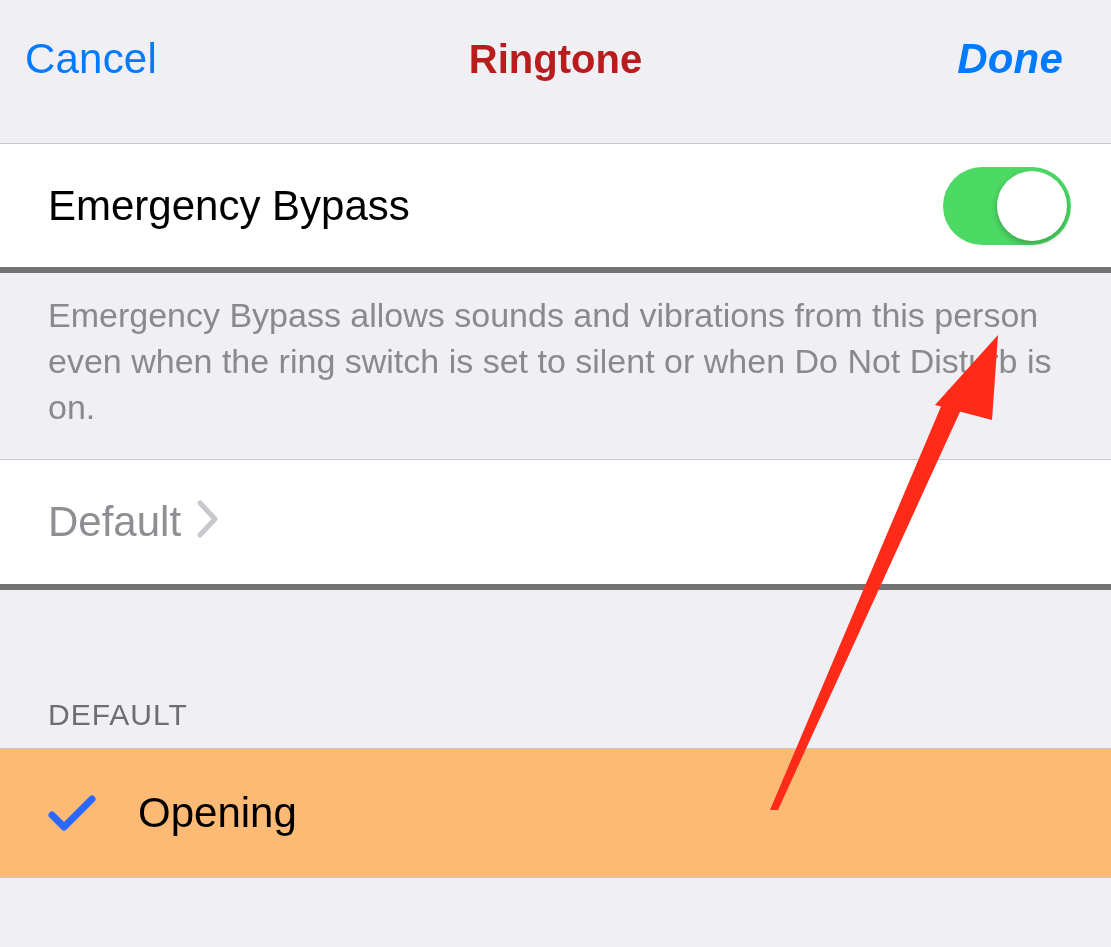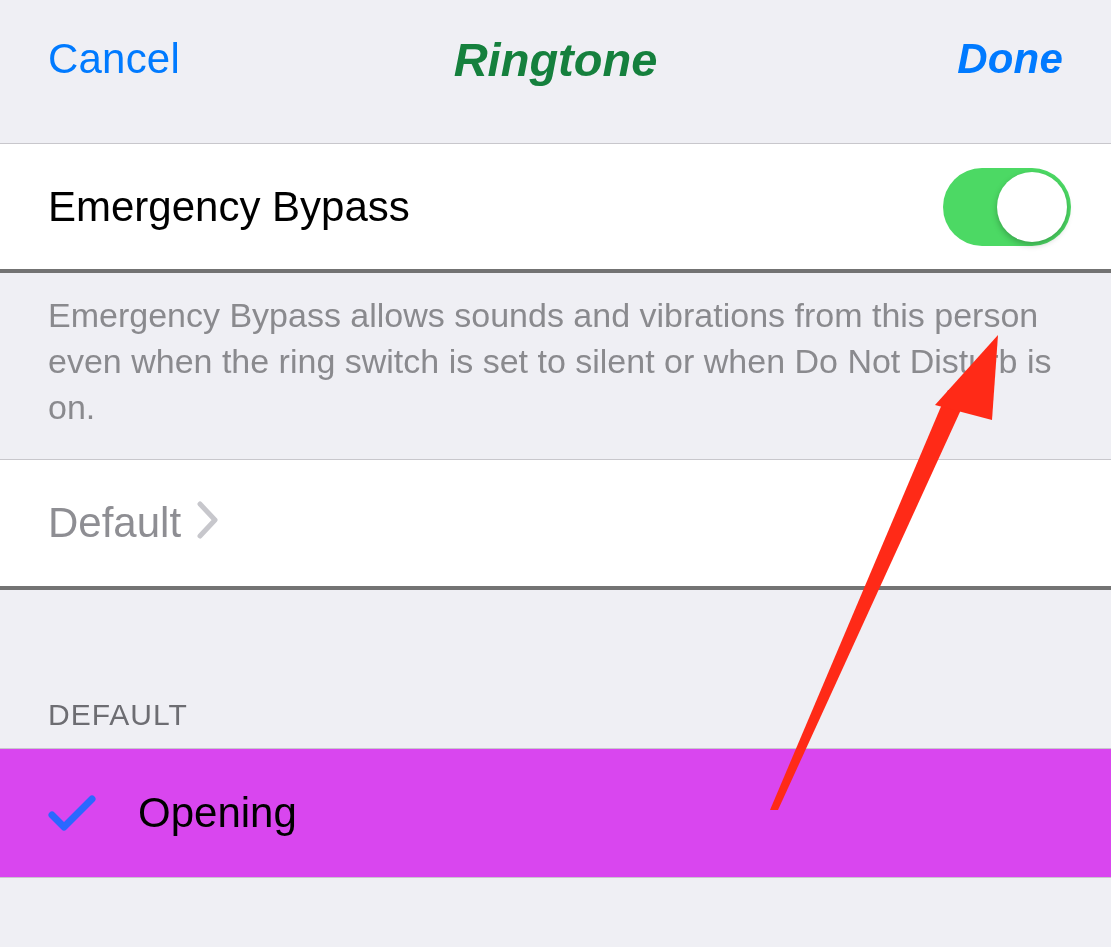--- a/index.html
+++ b/index.html
@@ -11,43 +11,42 @@
     color: #000;
     -webkit-font-smoothing: antialiased;
     position: relative;
     overflow: hidden;
   }
 
   .nav-bar {
     display: flex;
     align-items: center;
     justify-content: space-between;
-    padding: 35px 48px 60px 48px;
+    padding: 35px 48px 60px 25px;
   }
   .nav-left, .nav-right {
     font-size: 42px;
     color: #007aff;
     cursor: pointer;
     letter-spacing: 0.2px;
   }
   .nav-right { font-weight: 600; font-style: italic; }
   .nav-title {
-    font-size: 47px;
+    font-size: 40px;
     font-weight: 600;
-    color: #15803d;
+    color: #b91c1c;
     position: absolute;
     left: 50%;
     transform: translateX(-50%);
-    font-style: italic;
   }
 
   .cell {
     background: #fff;
     border-top: 1px solid #c8c7cc;
-    border-bottom: 4px solid #737373;
+    border-bottom: 6px solid #737373;
     display: flex;
     align-items: center;
     padding: 0 40px 0 48px;
     min-height: 130px;
     font-size: 42px;
   }
   .cell .label { flex: 1; color: #000; }
   .cell .value { color: #8e8e93; font-size: 42px; margin-right: 12px; }
 
   .switch {
@@ -85,21 +84,21 @@
   }
 
   .section-header {
     color: #6d6d72;
     font-size: 30px;
     letter-spacing: 1px;
     padding: 78px 48px 16px 48px;
   }
 
   .ringtone-cell {
-    background: #d946ef;
+    background: #fdba74;
     border-top: 1px solid #c8c7cc;
     border-bottom: 1px solid #c8c7cc;
     display: flex;
     align-items: center;
     min-height: 130px;
     padding: 0 48px;
     font-size: 42px;
   }
   .check {
     width: 90px;

